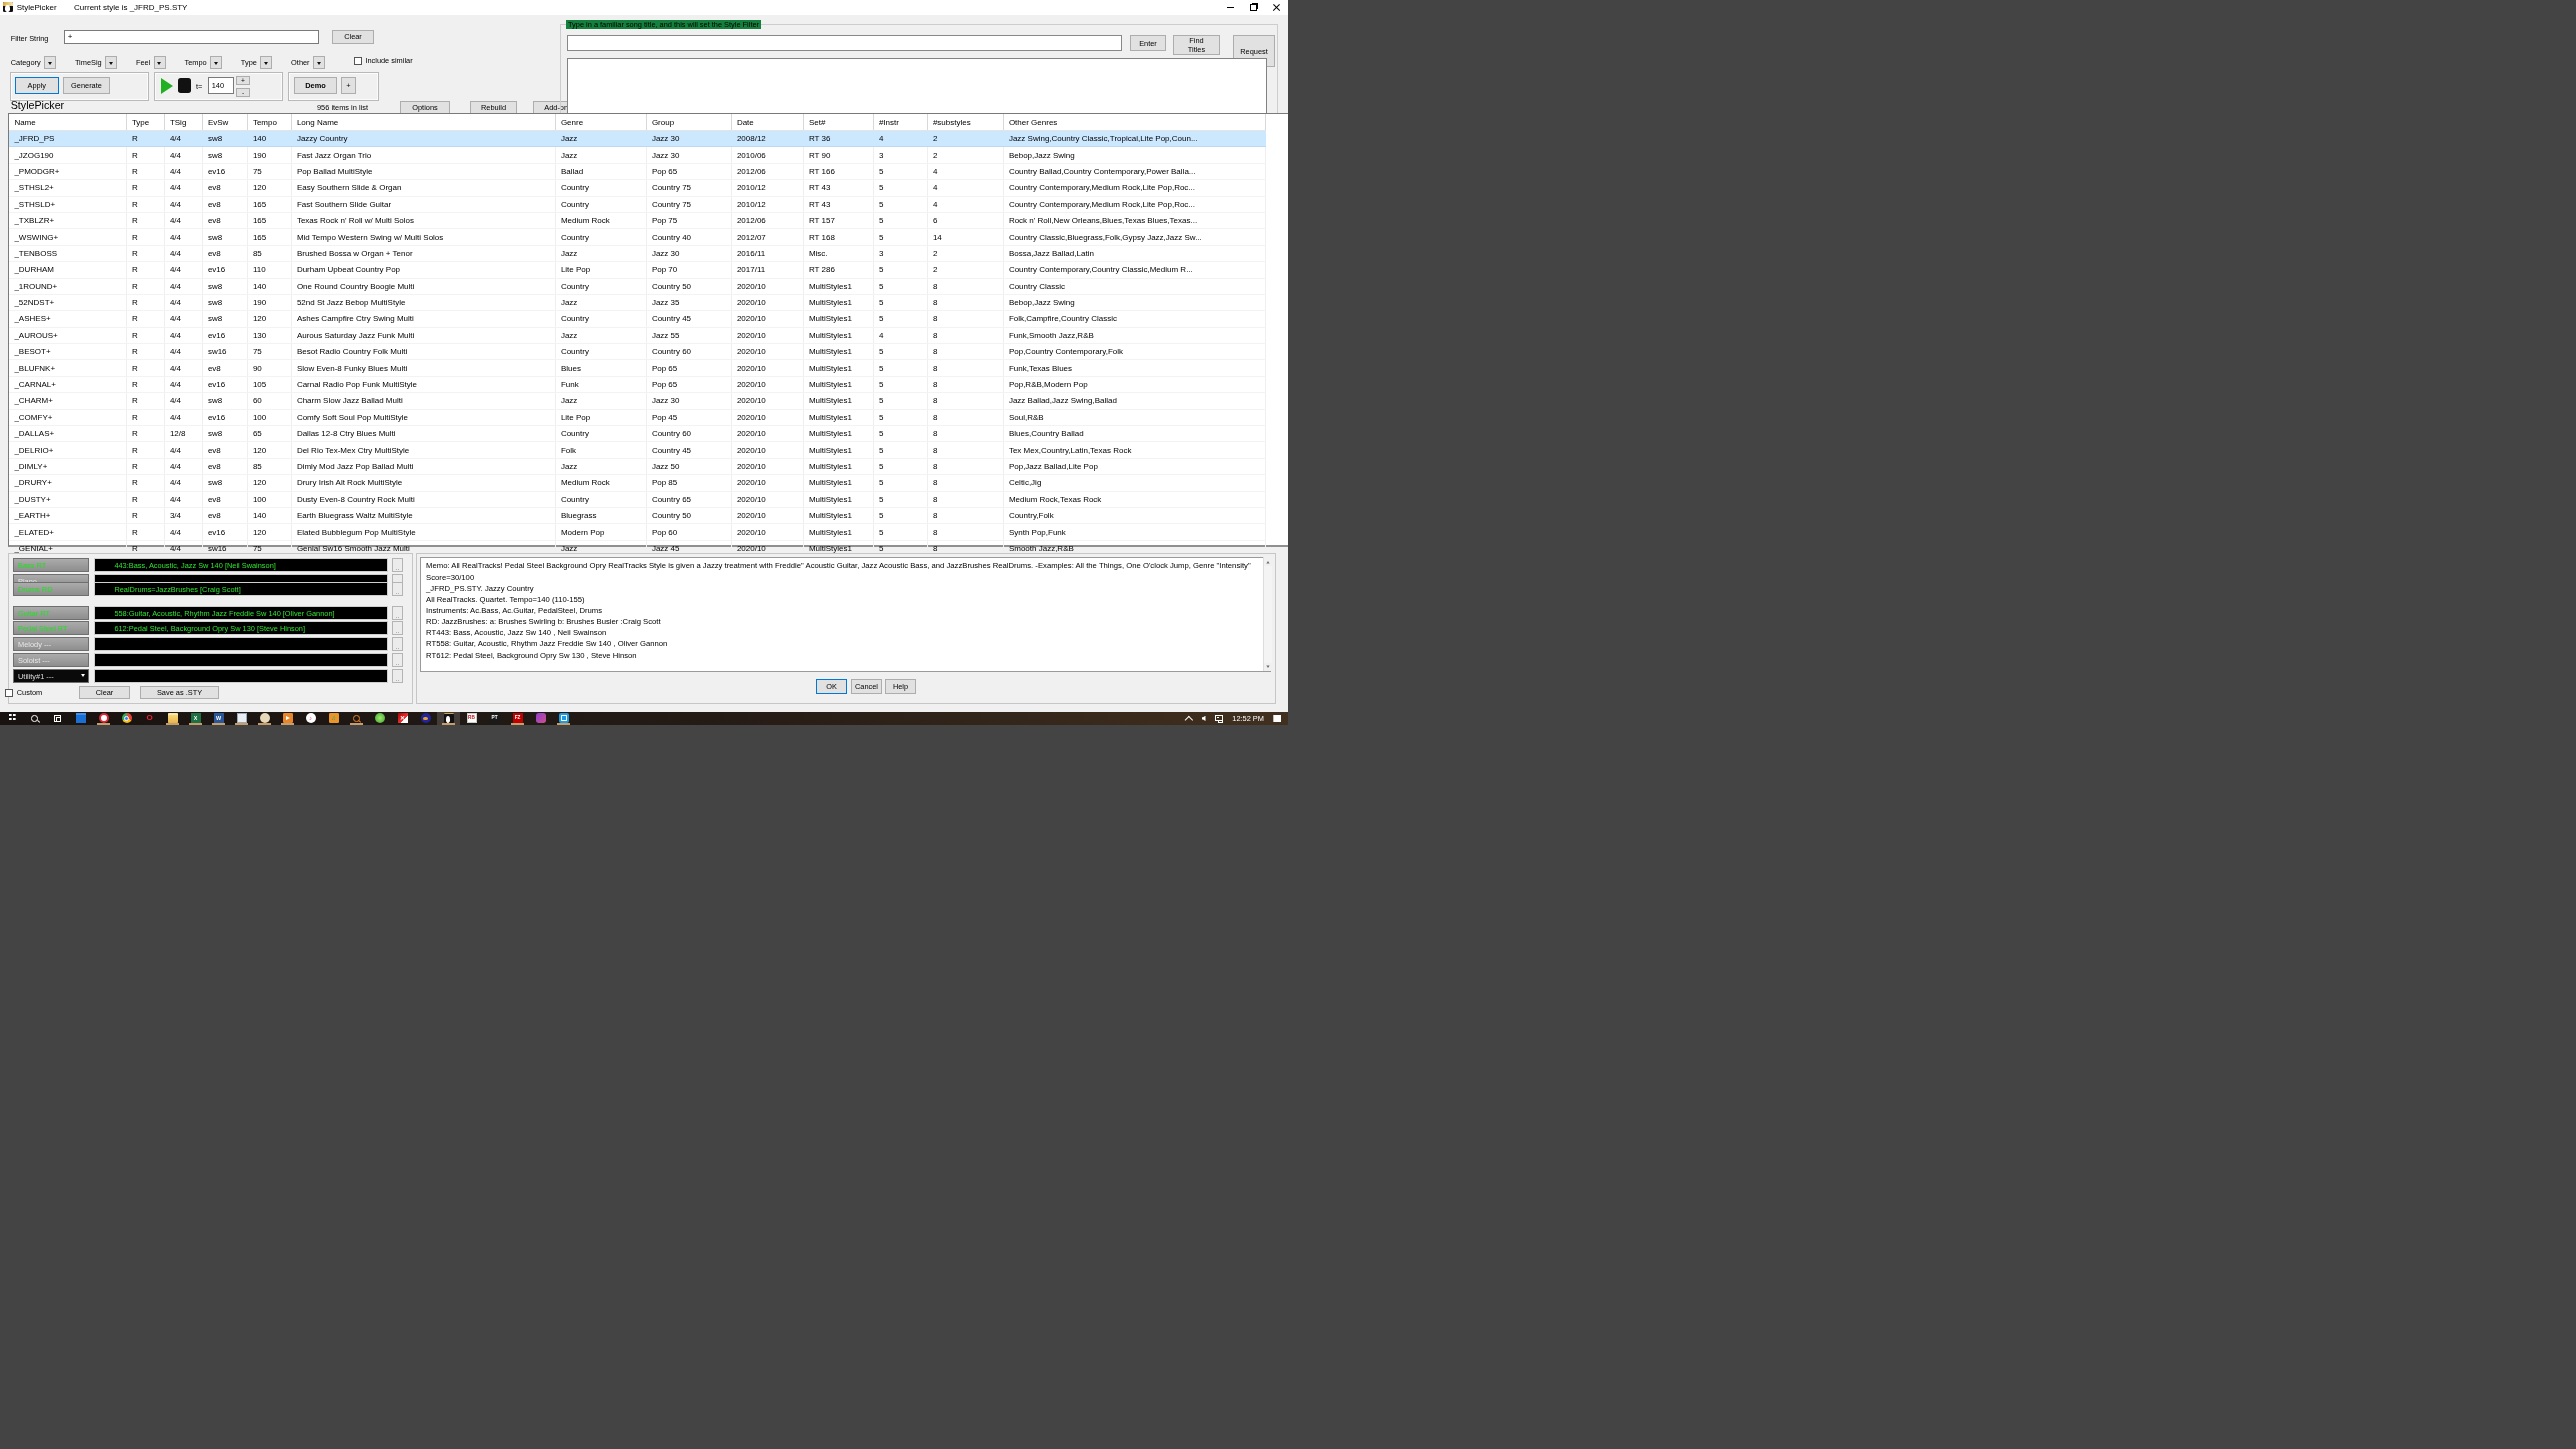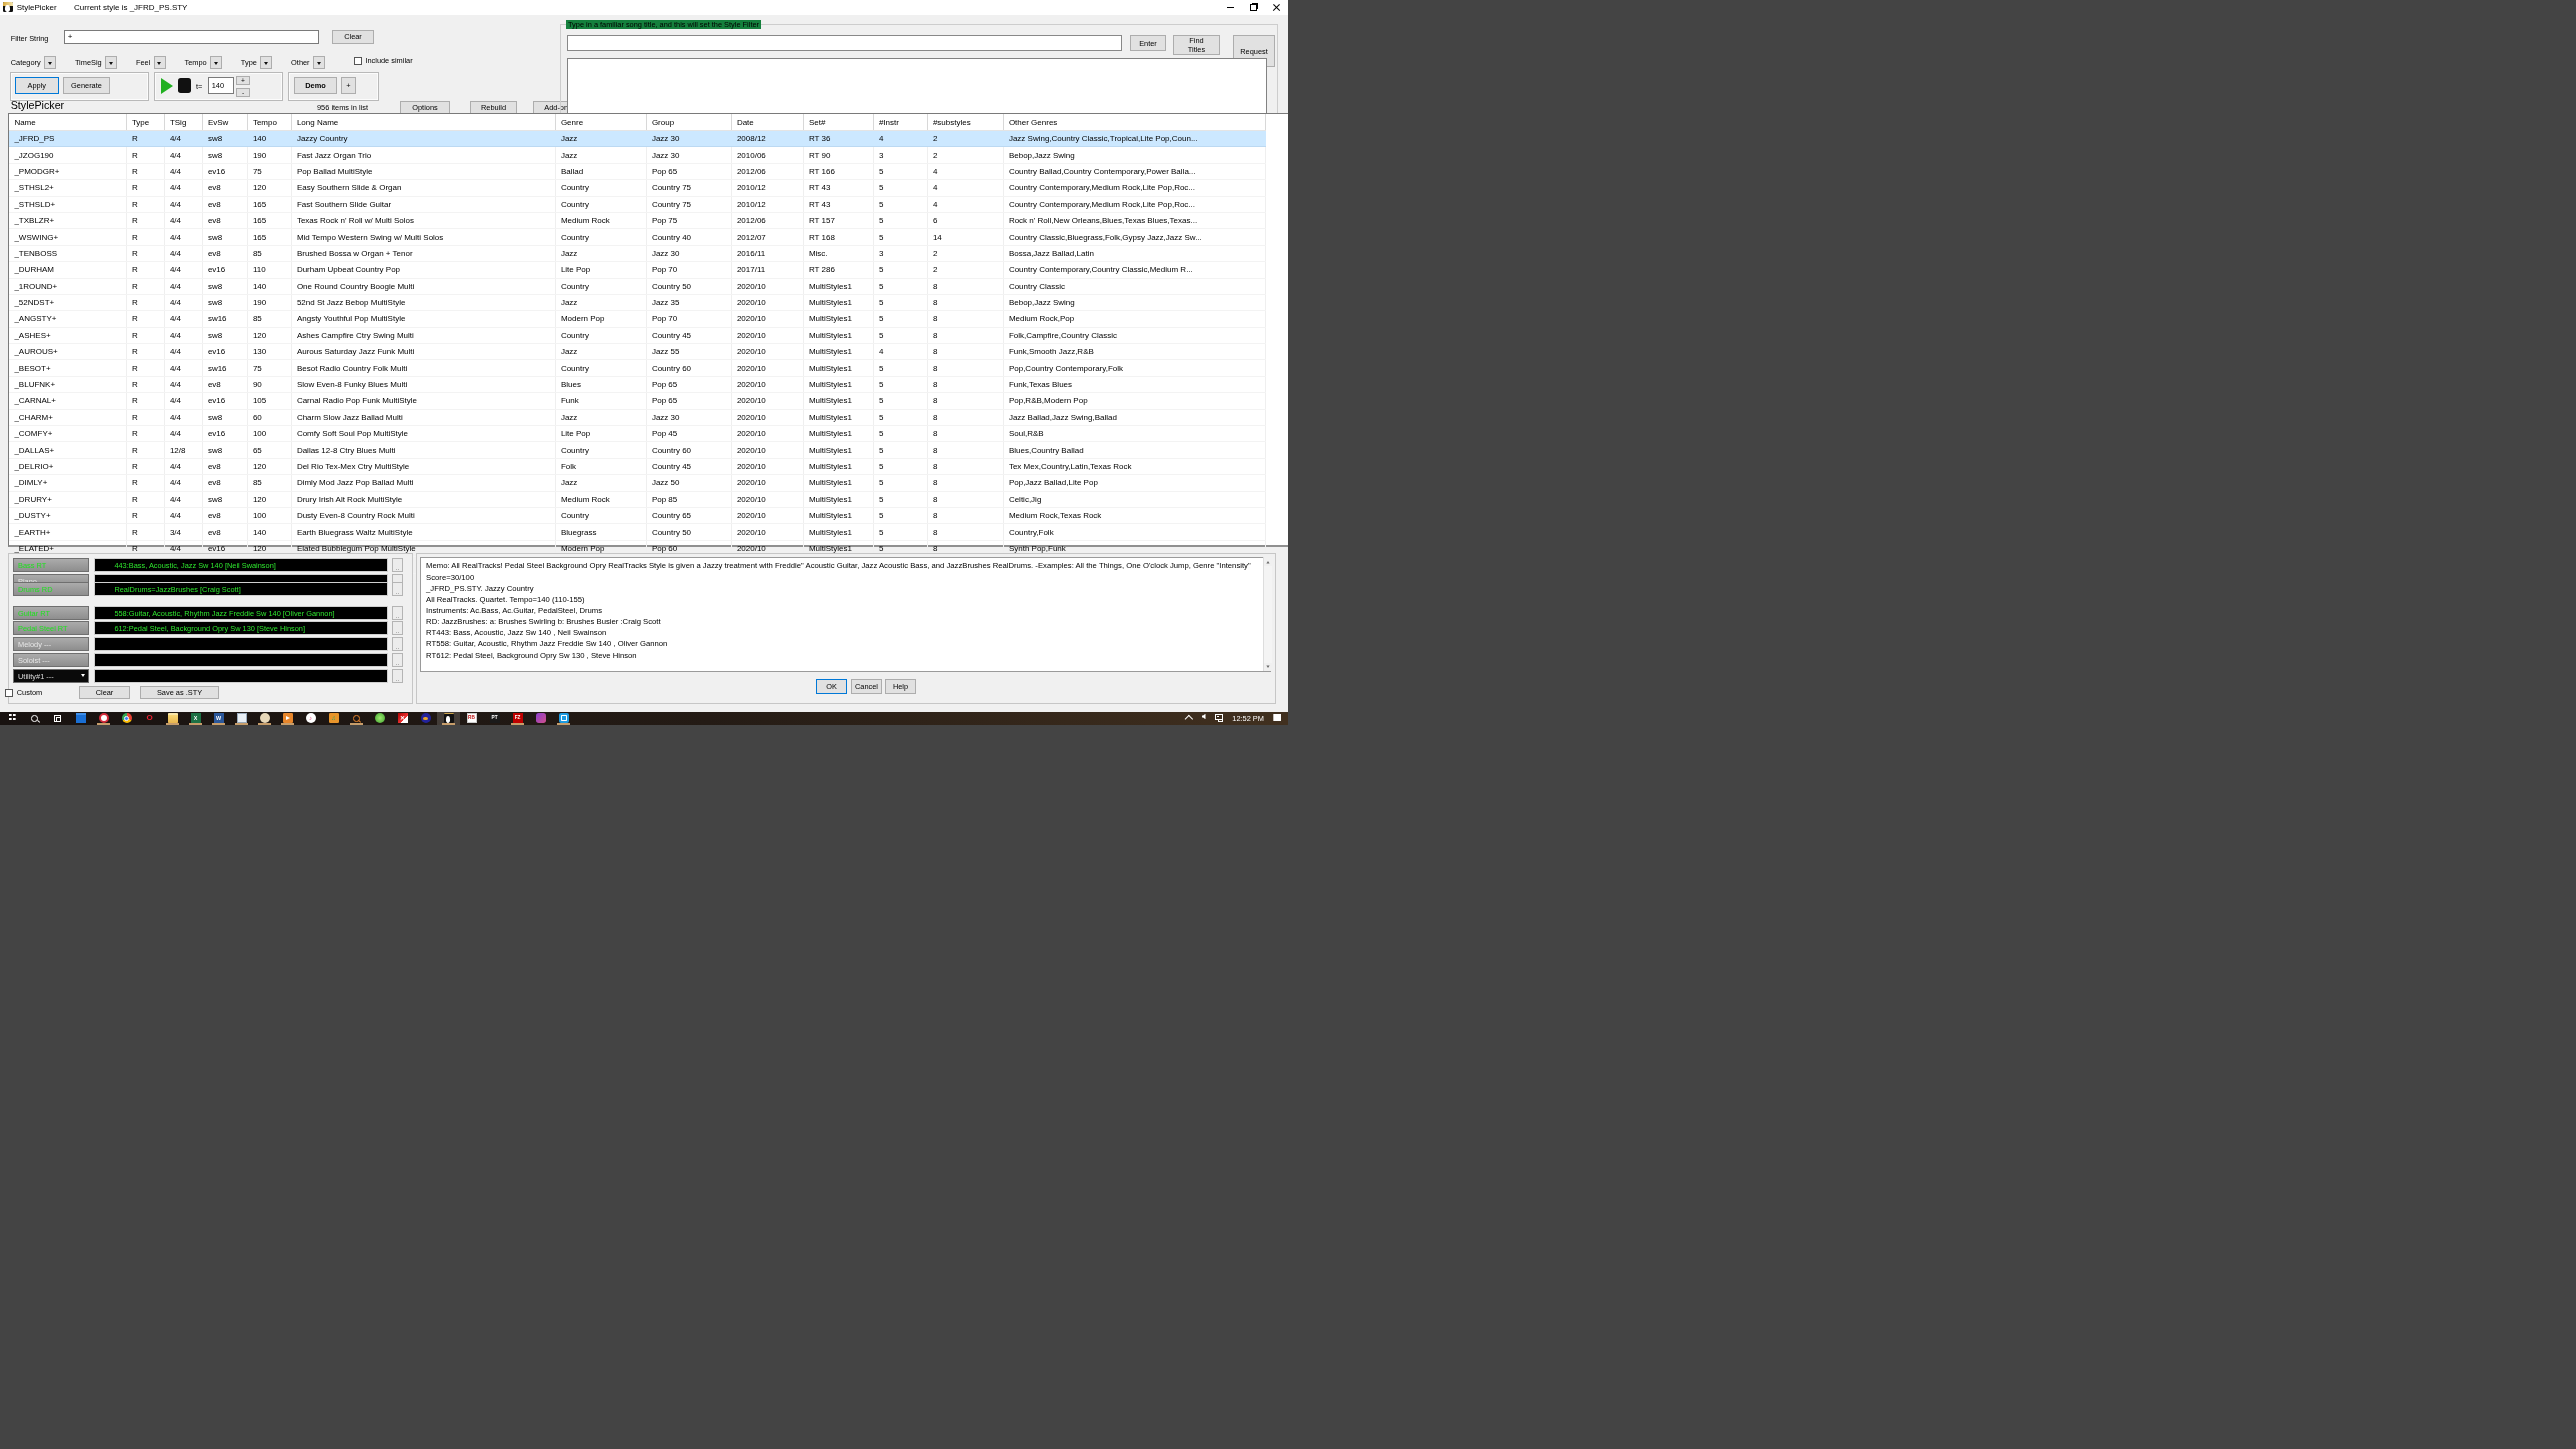--- a/index.html
+++ b/index.html
@@ -138,21 +138,21 @@
   .i-audio-app{background:#23239a;border-radius:50%;position:relative;}
   .i-audio-app:after{content:"";position:absolute;left:2.7px;top:3.4px;width:4.7px;height:3.4px;background:#e8a52b;border-radius:50%;}
   .i-band-in-a-box{background:#111;border-radius:1.3px;position:relative;overflow:hidden;border-top:1.3px solid #caa24a;}
   .i-band-in-a-box:after{content:"";position:absolute;left:2.7px;top:2px;width:4px;height:6.7px;background:#fff;border-radius:50% 50% 40% 40%;}
   .i-realband{background:#fff;color:#b11;font-size:4.7px;border:0.7px solid #ccc;}
   .i-powertracks{background:#1a1a1a;color:#fff;font-size:4.7px;}
   .i-filezilla{background:#bf0000;color:#fff;font-size:4.7px;}
   .i-groove-app{background:linear-gradient(135deg,#8a3fd0,#d04f8a);border-radius:2.7px;}
   .i-dev-app{background:#1e9be0;border-radius:2px;position:relative;}
   .i-dev-app:after{content:"";position:absolute;inset:2px;border:1px solid #fff;border-radius:0.7px;}
-  #tray{margin-left:auto;display:flex;gap:9.4px;padding-right:6.7px;color:#fff;}
+  #tray{margin-left:auto;display:flex;align-items:center;gap:9.4px;padding-right:6.7px;color:#fff;}
   .tray-chevron{width:4.7px;height:4.7px;border-left:1px solid #fff;border-top:1px solid #fff;transform:rotate(45deg);margin-top:2px;}
   .tray-volume{width:4px;height:5.4px;background:#fff;clip-path:polygon(0 30%,40% 30%,100% 0,100% 100%,40% 70%,0 70%);position:relative;}
   .tray-volume:after{content:"";position:absolute;left:4.7px;top:0px;width:3.4px;height:5.4px;border-right:1px solid #fff;border-radius:50%;}
   .tray-network{width:8px;height:6px;border:1px solid #fff;position:relative;box-sizing:border-box;}
   .tray-network:before{content:"";position:absolute;left:0.7px;top:0.7px;width:2px;height:1.3px;background:#fff;}
   .tray-network:after{content:"";position:absolute;left:2px;bottom:-2.7px;width:2.7px;height:2px;border-bottom:1px solid #fff;border-left:1px solid #fff;border-right:1px solid #fff;}
   #tray-clock{font-size:7.4px;}
   .tray-notif{width:8px;height:7.4px;background:#fff;clip-path:polygon(0 0,100% 0,100% 100%,70% 100%,70% 130%,50% 100%,0 100%);position:relative;}
 </style>
 </head>
@@ -434,35 +434,20 @@
             <td>sw8</td>
             <td>190</td>
             <td>52nd St Jazz Bebop MultiStyle</td>
             <td>Jazz</td>
             <td>Jazz 35</td>
             <td>2020/10</td>
             <td>MultiStyles1</td>
             <td>5</td>
             <td>8</td>
             <td>Bebop,Jazz Swing</td>
-          </tr>
-          <tr>
-            <td>_ANGSTY+</td>
-            <td>R</td>
-            <td>4/4</td>
-            <td>sw16</td>
-            <td>85</td>
-            <td>Angsty Youthful Pop MultiStyle</td>
-            <td>Modern Pop</td>
-            <td>Pop 70</td>
-            <td>2020/10</td>
-            <td>MultiStyles1</td>
-            <td>5</td>
-            <td>8</td>
-            <td>Medium Rock,Pop</td>
           </tr>
           <tr>
             <td>_ASHES+</td>
             <td>R</td>
             <td>4/4</td>
             <td>sw8</td>
             <td>120</td>
             <td>Ashes Campfire Ctry Swing Multi</td>
             <td>Country</td>
             <td>Country 45</td>

